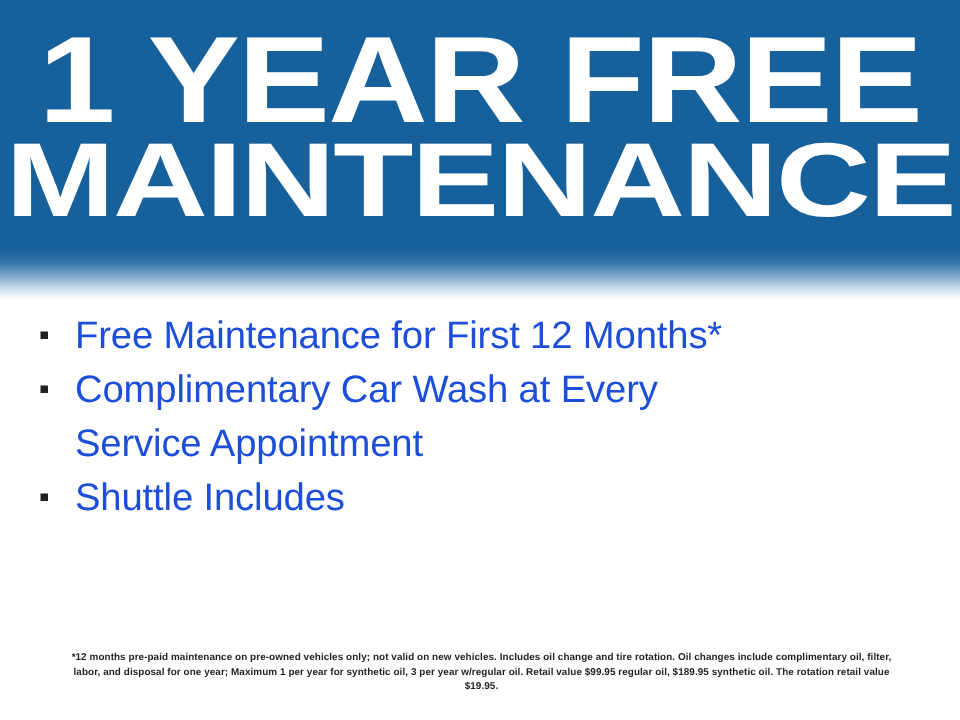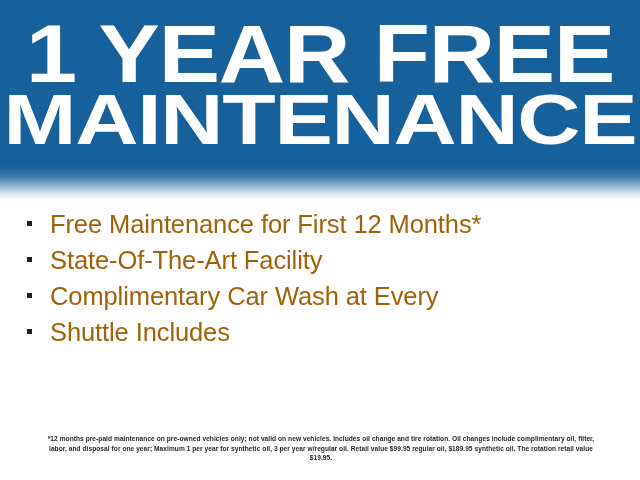--- a/index.html
+++ b/index.html
@@ -81,21 +81,21 @@
     top: 206px;
     width: 640px;
     list-style: none;
     margin: 0;
     padding: 0;
   }
 
   .benefit-item {
     position: relative;
     padding-left: 50px;
-    color: #a16207;
+    color: #1d4ed8;
     font-family: "Liberation Sans", sans-serif;
     font-size: 25.5px;
     line-height: 36px;
     font-weight: 400;
     letter-spacing: -0.1px;
   }
 
   .benefit-marker {
     position: absolute;
     left: 27px;
@@ -139,29 +139,26 @@
   </div>
 
   <ul class="benefits">
 
     <li class="benefit-item">
       <span class="benefit-marker"></span>
       <span class="benefit-label">Free Maintenance for First 12 Months*</span>
     </li>
 
 
-    <li class="benefit-item">
-      <span class="benefit-marker"></span>
-      <span class="benefit-label">State-Of-The-Art Facility</span>
-    </li>
 
     <li class="benefit-item">
       <span class="benefit-marker"></span>
       <span class="benefit-label">
         <span class="wrap-line">Complimentary Car Wash at Every</span>
+        <span class="wrap-line">Service Appointment</span>
       </span>
     </li>
 
     <li class="benefit-item">
       <span class="benefit-marker"></span>
       <span class="benefit-label">Shuttle Includes</span>
     </li>
 
   </ul>
 

